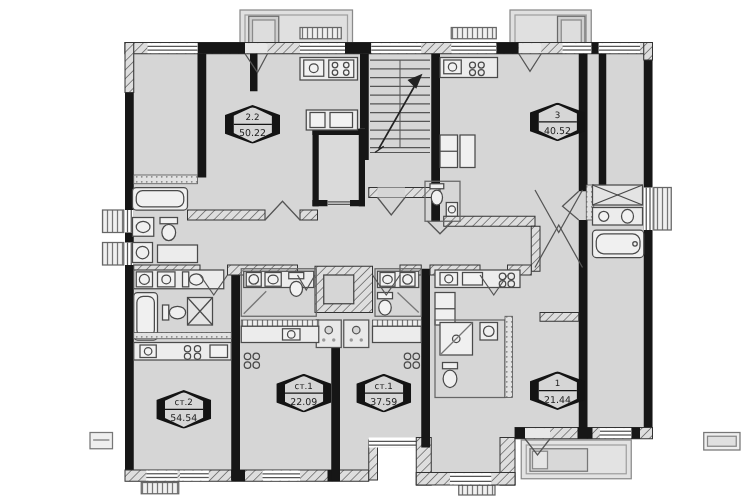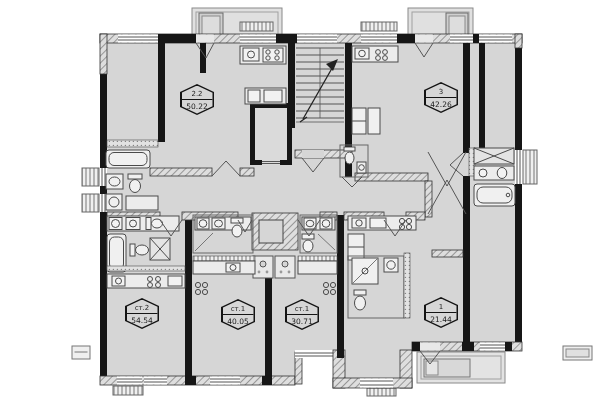--- a/index.html
+++ b/index.html
@@ -1,20 +1,20 @@
 <!DOCTYPE html>
 <html><head>
 <meta charset="utf-8">
 <style>
   html,body{margin:0;padding:0;background:#fff;}
   .stage{position:relative;width:600px;height:400px;background:#fff;overflow:hidden;
          font-family:"DejaVu Sans",sans-serif;}
   svg{position:absolute;left:0;top:0;}
   
-  .hex{position:absolute;width:34px;height:31px;}
+  .hex{position:absolute;width:44px;height:31px;}
   .hex-outer{width:100%;height:100%;background:#141414;
     clip-path:polygon(50% 0,100% 26%,100% 74%,50% 100%,0 74%,0 26%);
     display:flex;align-items:center;justify-content:center;}
   .hex-inner{width:31px;height:28px;background:#d6d6d6;
     clip-path:polygon(50% 0,100% 26%,100% 74%,50% 100%,0 74%,0 26%);
     display:flex;flex-direction:column;}
   .hex-name{height:12px;border-bottom:1.4px solid #141414;font-size:7px;line-height:7px;
     color:#1c1c1c;display:flex;align-items:flex-end;justify-content:center;padding-bottom:1px;}
   .hex-area{flex:1;font-size:7.5px;color:#1c1c1c;display:flex;align-items:center;justify-content:center;}
 </style>
@@ -499,45 +499,45 @@
         <div class="hex-inner">
     <div class="hex-name">2.2</div>
     <div class="hex-area">50.22</div>
   </div>
       </div>
 </div>
 <div class="hex" style="left:424px;top:82px">
   <div class="hex-outer">
         <div class="hex-inner">
     <div class="hex-name">3</div>
-    <div class="hex-area">42.26</div>
+    <div class="hex-area">40.52</div>
   </div>
       </div>
 </div>
-<div class="hex" style="left:125px;top:298px">
+<div class="hex" style="left:125px;top:312px">
   <div class="hex-outer">
         <div class="hex-inner">
     <div class="hex-name">ст.2</div>
     <div class="hex-area">54.54</div>
   </div>
       </div>
 </div>
 <div class="hex" style="left:221px;top:299px">
   <div class="hex-outer">
         <div class="hex-inner">
     <div class="hex-name">ст.1</div>
-    <div class="hex-area">40.05</div>
+    <div class="hex-area">22.09</div>
   </div>
       </div>
 </div>
 <div class="hex" style="left:285px;top:299px">
   <div class="hex-outer">
         <div class="hex-inner">
     <div class="hex-name">ст.1</div>
-    <div class="hex-area">30.71</div>
+    <div class="hex-area">37.59</div>
   </div>
       </div>
 </div>
 <div class="hex" style="left:424px;top:297px">
   <div class="hex-outer">
         <div class="hex-inner">
     <div class="hex-name">1</div>
     <div class="hex-area">21.44</div>
   </div>
       </div>

